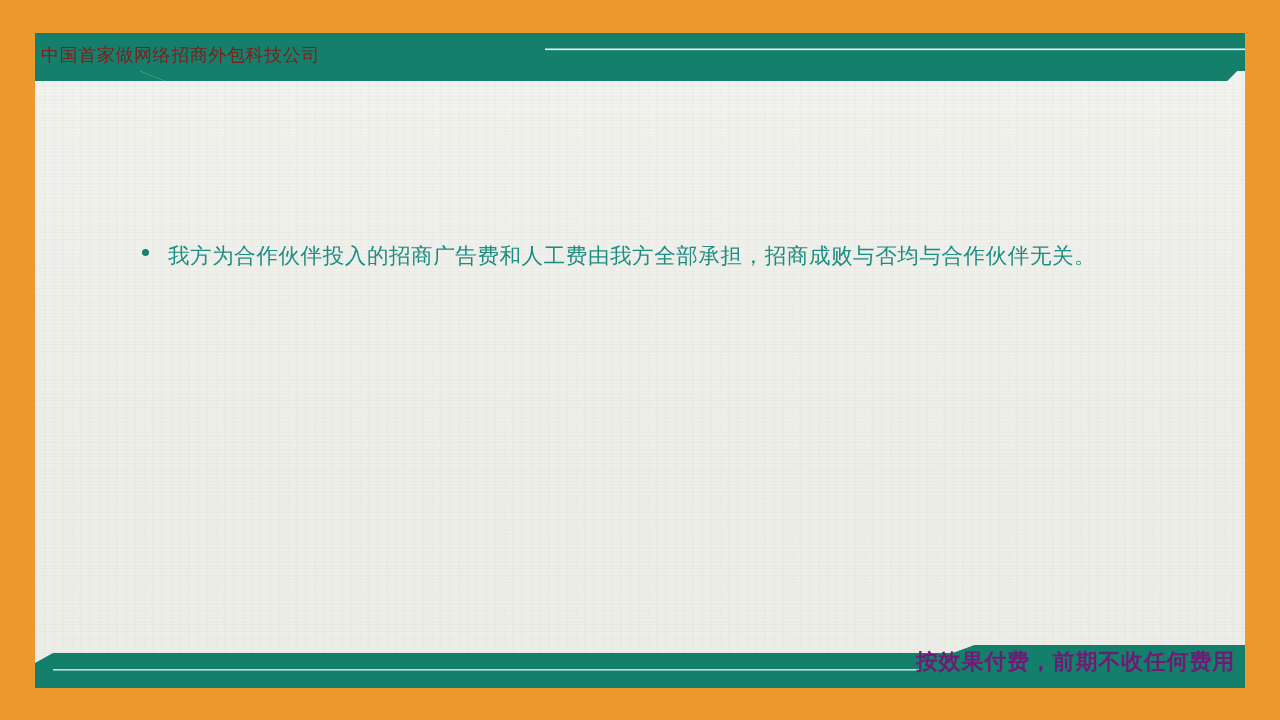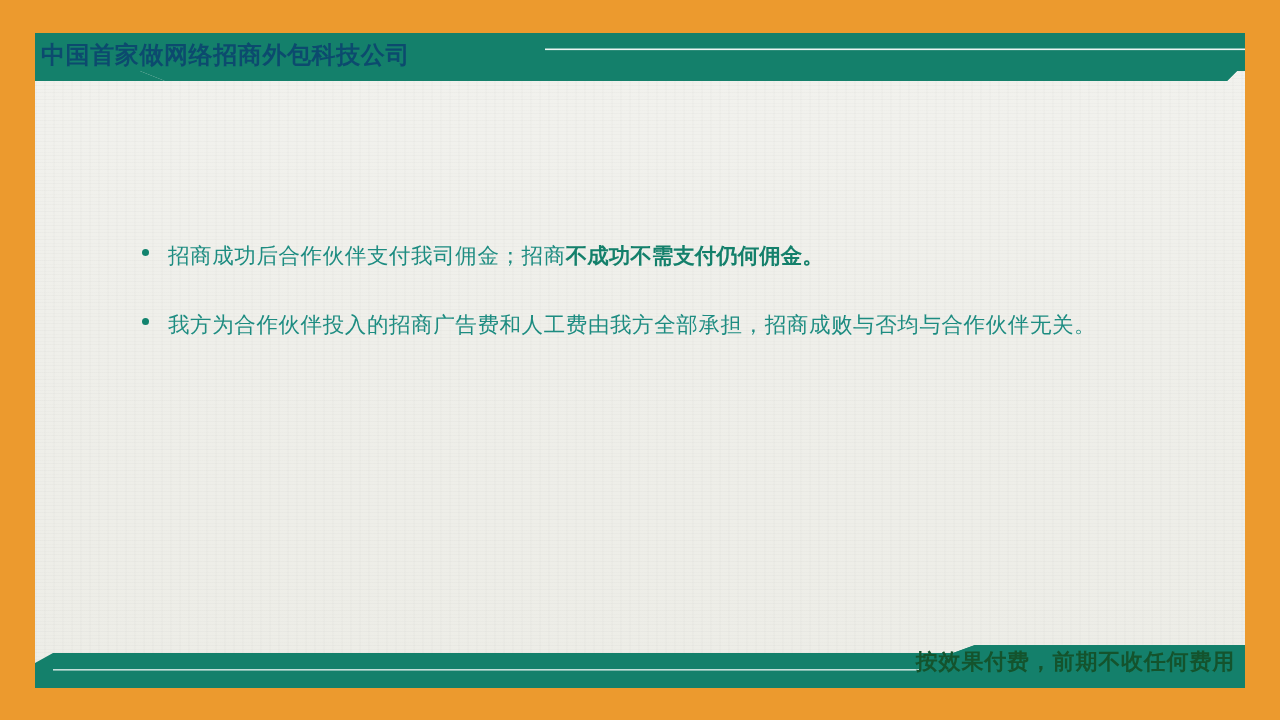--- a/index.html
+++ b/index.html
@@ -56,23 +56,23 @@
   #header-ribbon svg { display: block; }
 
   #header-title {
     position: absolute;
     left: 41px;
     top: 39px;
     width: 470px;
     height: 32px;
     display: flex;
     align-items: center;
-    color: #0c4a6e;
-    font-size: 24px;
-    font-weight: bold;
+    color: #7f1d1d;
+    font-size: 18px;
+    font-weight: normal;
     letter-spacing: 0.6px;
     font-family: "Liberation Sans", sans-serif;
     white-space: nowrap;
   }
 
   
   #slide-heading {
     position: absolute;
     left: 138px;
     top: 136px;
@@ -136,21 +136,21 @@
   }
   #footer-ribbon svg { display: block; }
 
   #footer-tagline {
     position: absolute;
     right: 45px;
     top: 646px;
     height: 32px;
     display: flex;
     align-items: center;
-    color: #14532d;
+    color: #701a75;
     font-size: 22px;
     font-weight: bold;
     letter-spacing: 0.8px;
     font-family: "Liberation Sans", sans-serif;
     white-space: nowrap;
   }
 </style>
 </head>
 <body>
 
@@ -168,26 +168,20 @@
       <path d="M130,48 L105,38 L0,38 L0,48 Z" fill="#14806B"></path>
     </svg>
   </div>
 
   <div id="header-title">中国首家做网络招商外包科技公司</div>
 
 
   <div id="bullets">
 
 
-    <div class="bullet">
-      <div class="bullet-dot"><i></i></div>
-      <div class="bullet-text">
-        <span>招商成功后合作伙伴支付我司佣金；招商</span><span class="strong">不成功不需支付仍何佣金。</span>
-      </div>
-    </div>
 
     <div class="bullet">
       <div class="bullet-dot"><i></i></div>
       <div class="bullet-text">
         <span>我方为合作伙伴投入的招商广告费和人工费由我方全部承担，招商成败与否均与合作伙伴无关。</span>
       </div>
     </div>
 
   </div>
 

